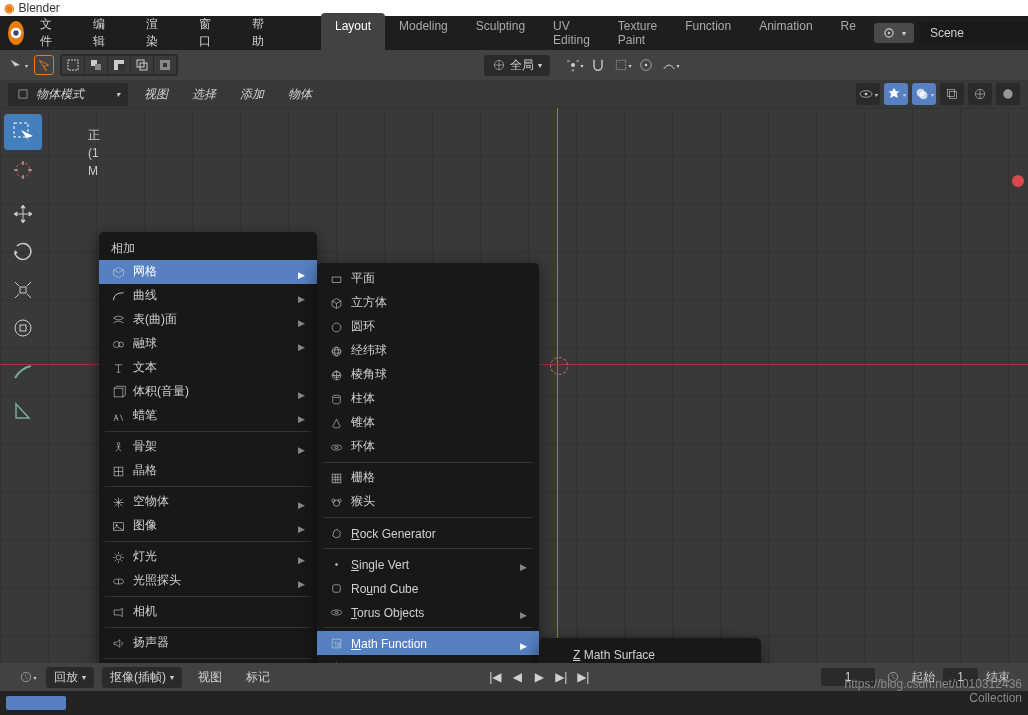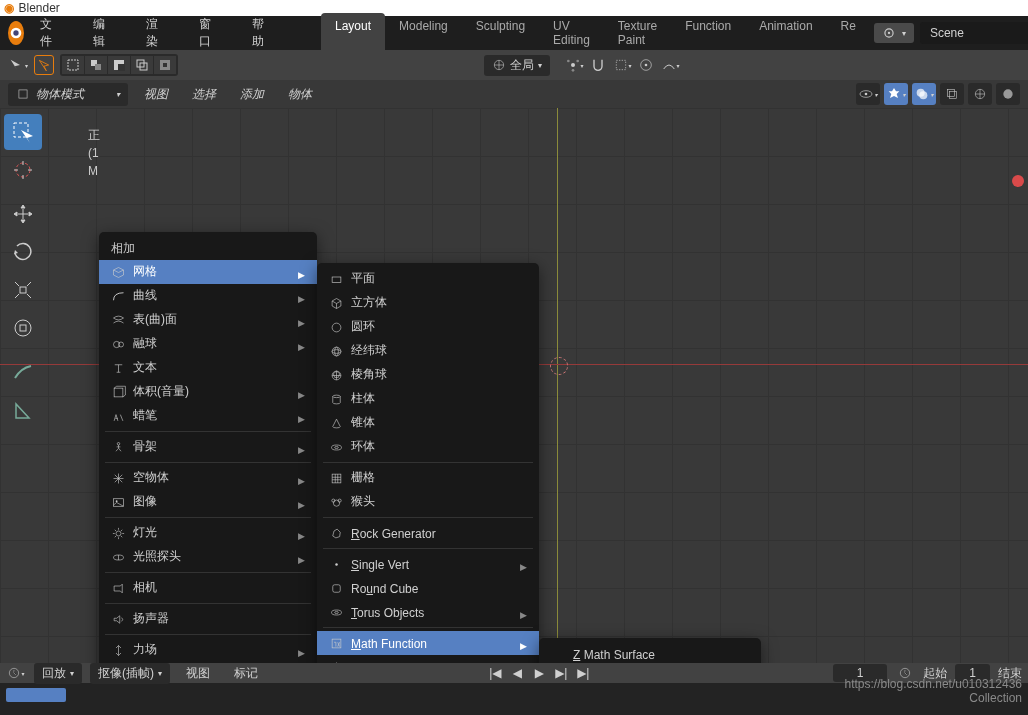--- a/index.html
+++ b/index.html
@@ -64,21 +64,21 @@
 .menu-item .underline { text-decoration: underline; }
 .menu-header { padding: 4px 12px; height: 24px; font-size: 12px; color: #ccc; }
 .menu-sep { height: 1px; background: #333; margin: 3px 6px; }
 
 .menu1 { left: 99px; top: 237px; width: 218px; }
 .menu2 { left: 317px; top: 271px; width: 222px; }
 .menu3 { left: 539px; top: 647px; width: 222px; }
 .tooltip { position: absolute; left: 567px; top: 713px; background: #0e0e0e; padding: 8px 12px; width: 360px; border-radius: 4px; font-size: 12px; line-height: 16px; color: #ccc; }
 
 .timeline { position: absolute; bottom: 0; left: 0; right: 0; height: 52px; background: #232323; display: flex; flex-direction: column; }
-.timeline-top { height: 20px; display: flex; align-items: center; gap: 8px; padding: 0 6px; background: #424242; }
+.timeline-top { height: 28px; display: flex; align-items: center; gap: 8px; padding: 0 18px; background: #424242; }
 .timeline-dropdown { display: flex; align-items: center; gap: 4px; background: #2a2a2a; padding: 2px 8px; border-radius: 3px; }
 .timeline-bottom { height: 24px; display: flex; align-items: center; padding: 0 6px; gap: 8px; }
 .playback-btns { display: flex; gap: 2px; margin-left: auto; margin-right: 20px; }
 .playback-btn { width: 20px; height: 18px; display: flex; align-items: center; justify-content: center; }
 .frame-display { margin-left: auto; display: flex; align-items: center; gap: 8px; }
 .frame-box { background: #2a2a2a; padding: 2px 24px; border-radius: 3px; }
 .watermark { position: absolute; right: 6px; bottom: 10px; color: #8a8a8a; font-size: 13px; text-align: right; }
 </style>
 </head>
 <body>
@@ -397,20 +397,29 @@
         <div class="menu-sep"></div>
         <div class="menu-item">
           <span class="micon">
             <svg width="15" height="15" viewBox="0 0 24 24" style="color:#ccc">
               <circle cx="12" cy="6" r="2" fill="none" stroke="currentColor"></circle>
               <path d="M12 8v5l-4 5M12 13l4 5M9 11h6" stroke="currentColor"></path>
             </svg>
           </span>
           <span class="mlabel">骨架</span>
           <span class="arrow">▶</span>
+        </div>
+        <div class="menu-item">
+          <span class="micon">
+            <svg width="15" height="15" viewBox="0 0 24 24" style="color:#ccc">
+              <rect x="5" y="5" width="14" height="14" fill="none" stroke="currentColor"></rect>
+              <path d="M5 12h14M12 5v14" stroke="currentColor"></path>
+            </svg>
+          </span>
+          <span class="mlabel">晶格</span>
         </div>
         <div class="menu-sep"></div>
         <div class="menu-item">
           <span class="micon">
             <svg width="15" height="15" viewBox="0 0 24 24" style="color:#ccc">
               <path d="M12 4v16M4 12h16M6 6l12 12M6 18L18 6" stroke="currentColor"></path>
             </svg>
           </span>
           <span class="mlabel">空物体</span>
           <span class="arrow">▶</span>

